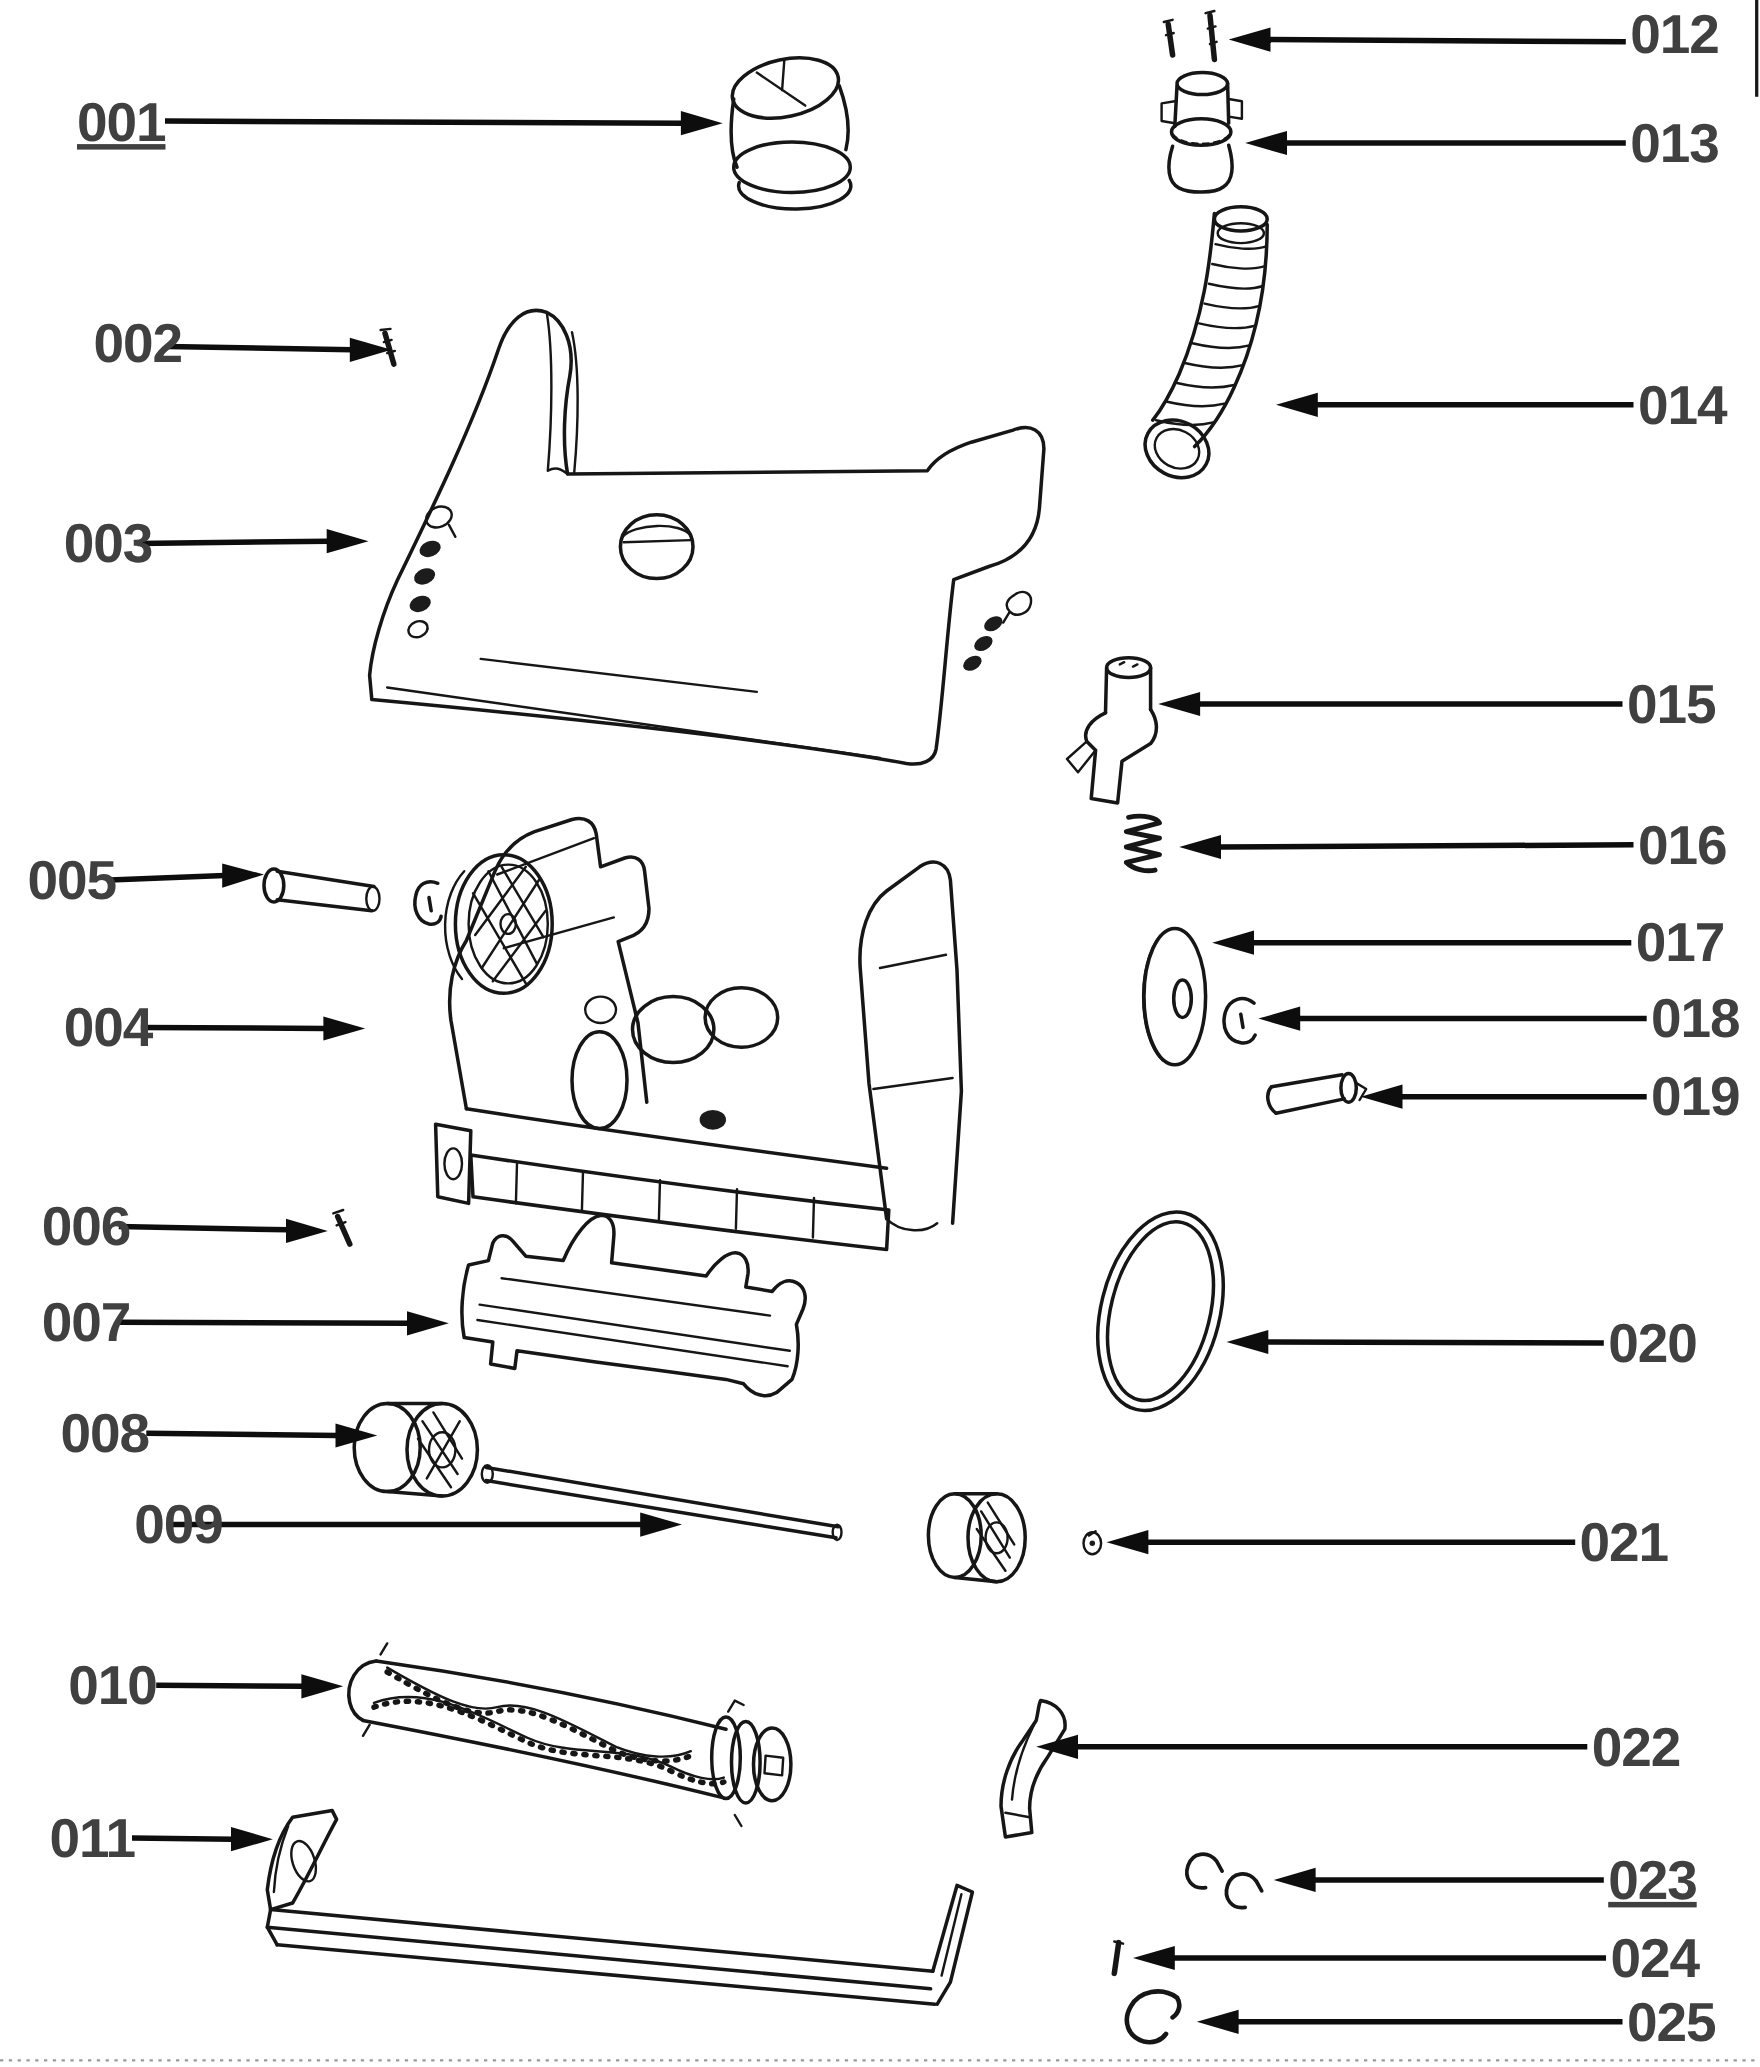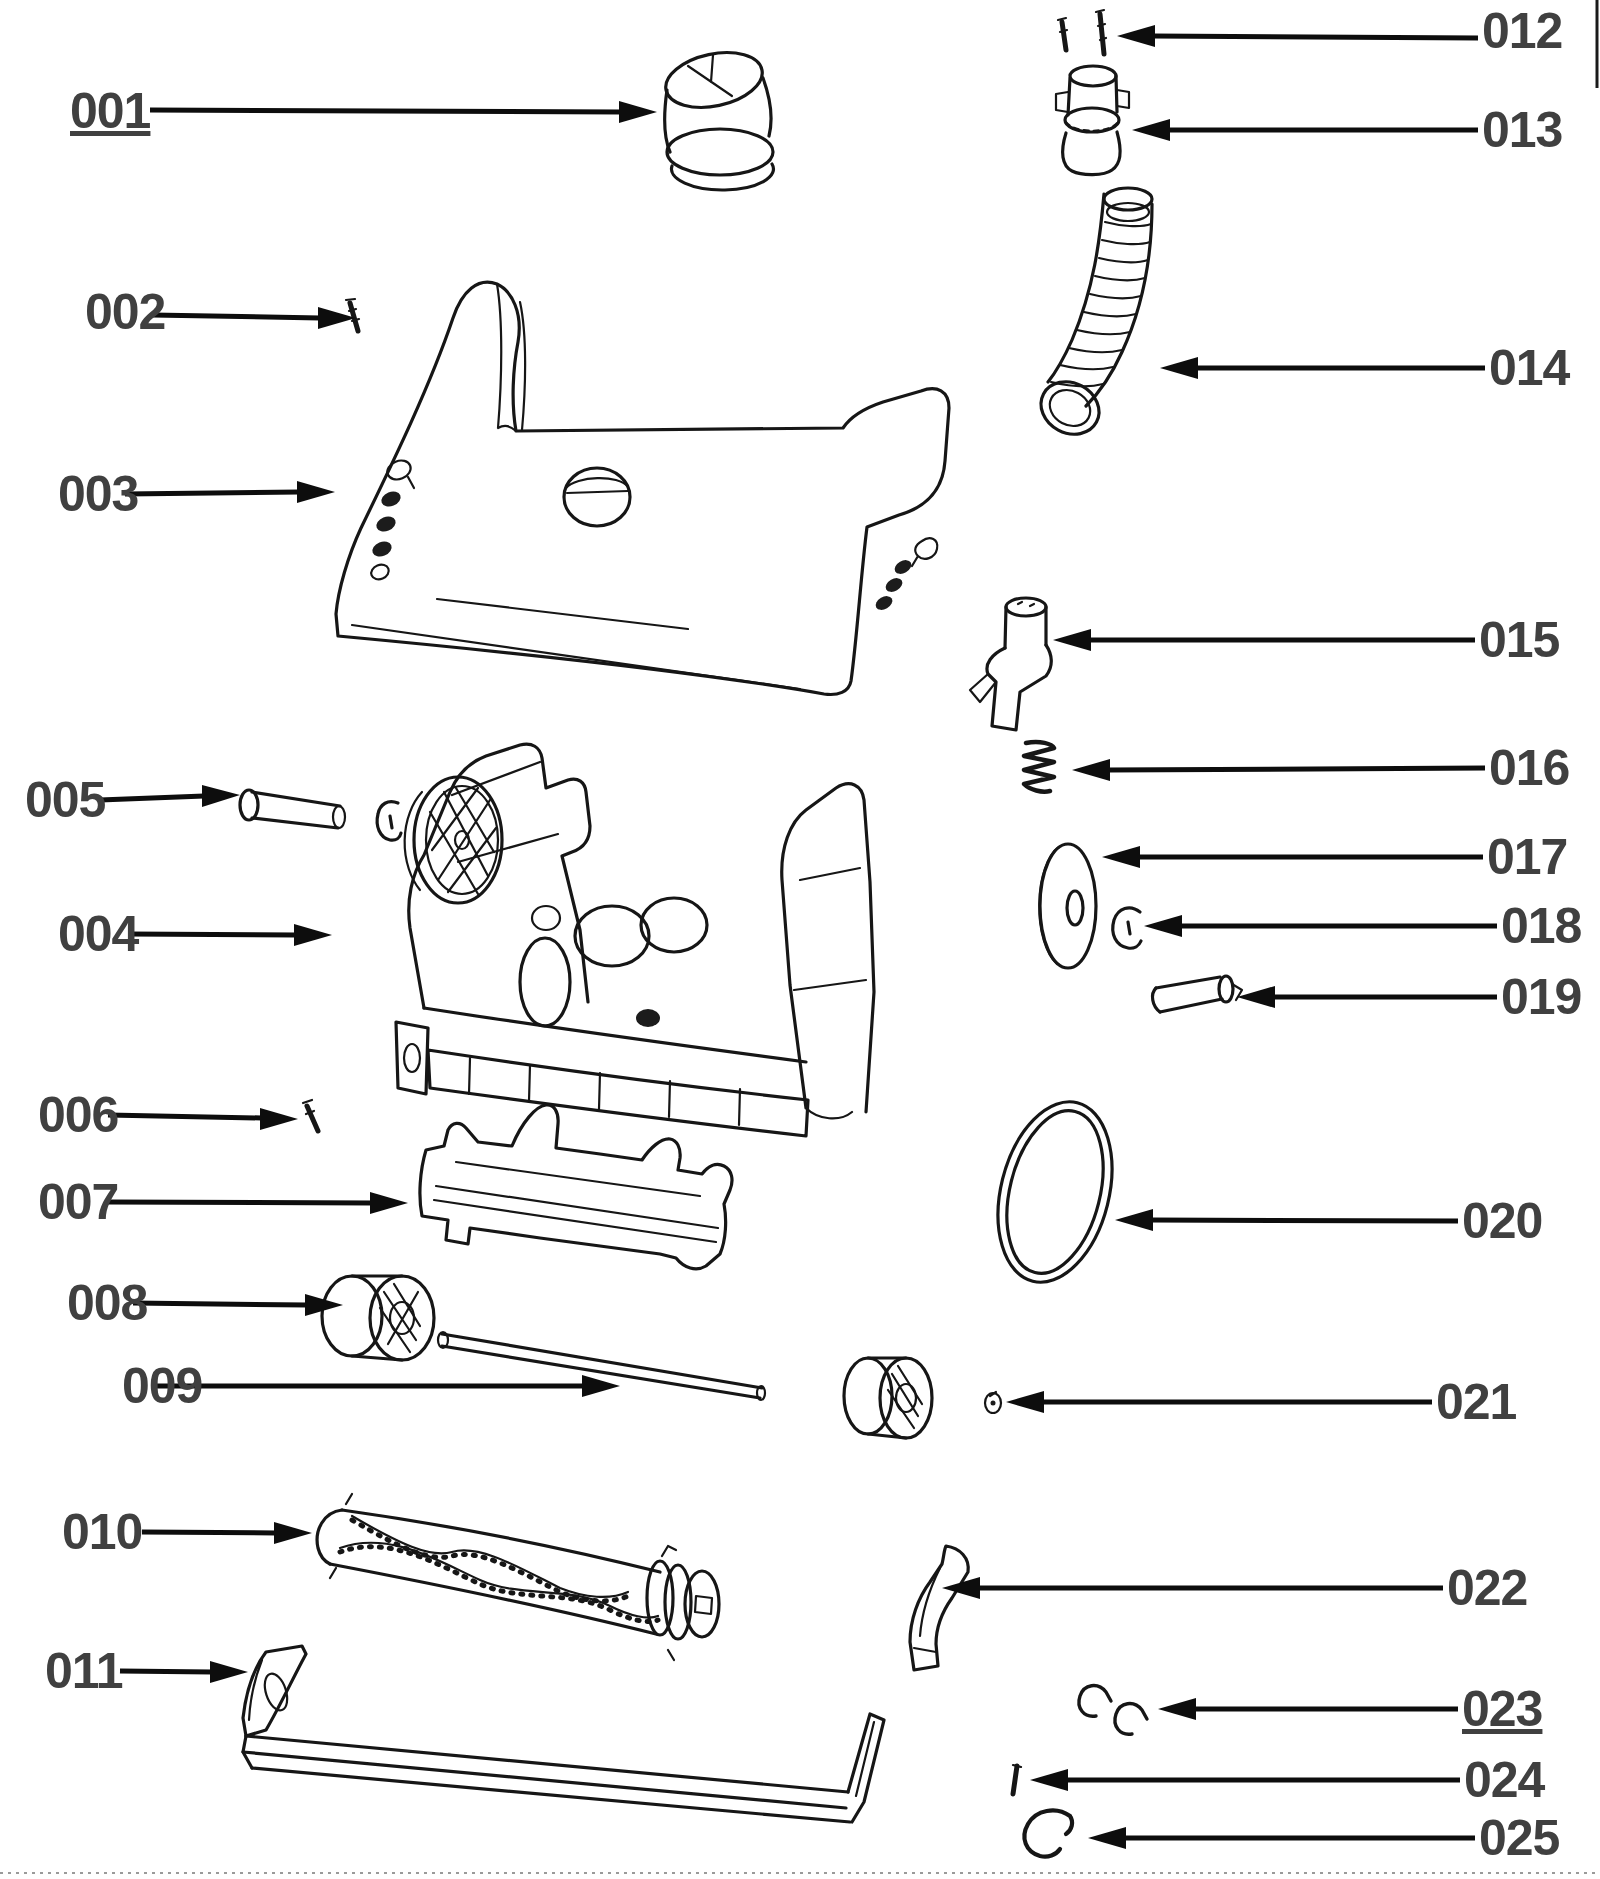--- a/index.html
+++ b/index.html
@@ -308,21 +308,21 @@
     </g>
   </svg>
 
   <div class="callout" style="left:70px;   top:86px;text-decoration:underline;">001</div>
   <div class="callout" style="left:85px;   top:287px;">002</div>
   <div class="callout" style="left:58px;   top:469px;">003</div>
   <div class="callout" style="left:58px;   top:909px;">004</div>
   <div class="callout" style="left:25px;   top:775px;">005</div>
   <div class="callout" style="left:38px;   top:1090px;">006</div>
   <div class="callout" style="left:38px;   top:1177px;text-align:center;">007</div>
-  <div class="callout" style="left:55px;   top:1278px;margin-left:12px;">008</div>
+  <div class="callout" style="left:55px;   top:1278px;">008</div>
   <div class="callout" style="left:78px;   top:1361px;margin-left:44px;">009</div>
   <div class="callout" style="left:62px;   top:1507px;">010</div>
   <div class="callout" style="left:45px;   top:1646px;">011</div>
   <div class="callout" style="left:1482px; top:6px;">012</div>
   <div class="callout" style="left:1482px; top:105px;">013</div>
   <div class="callout" style="left:1489px; top:343px;">014</div>
   <div class="callout" style="left:1479px; top:615px;">015</div>
   <div class="callout" style="left:1489px; top:743px;">016</div>
   <div class="callout" style="left:1487px; top:832px;">017</div>
   <div class="callout" style="left:1501px; top:901px;">018</div>

